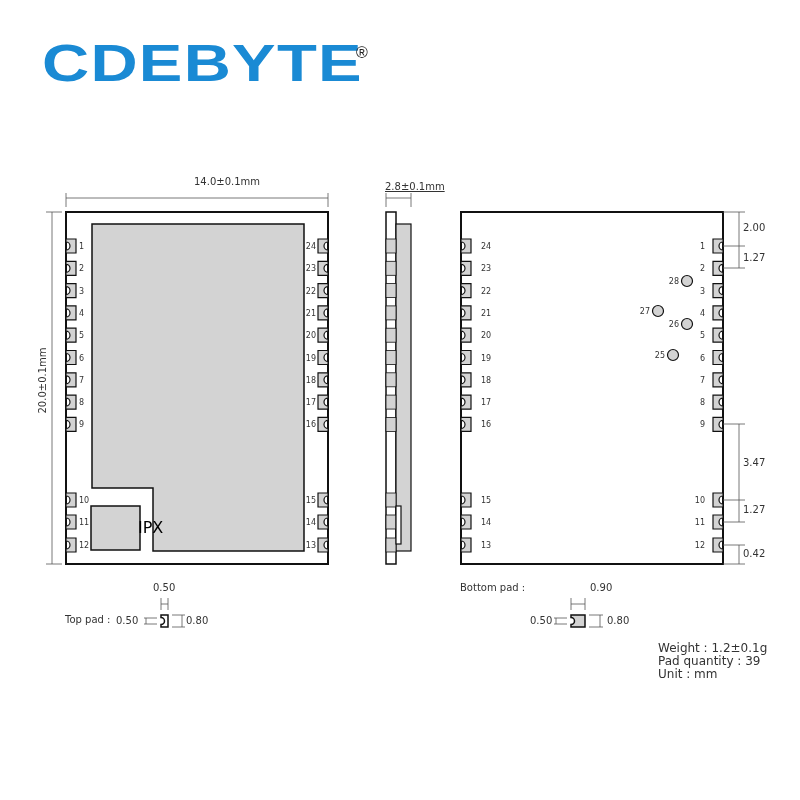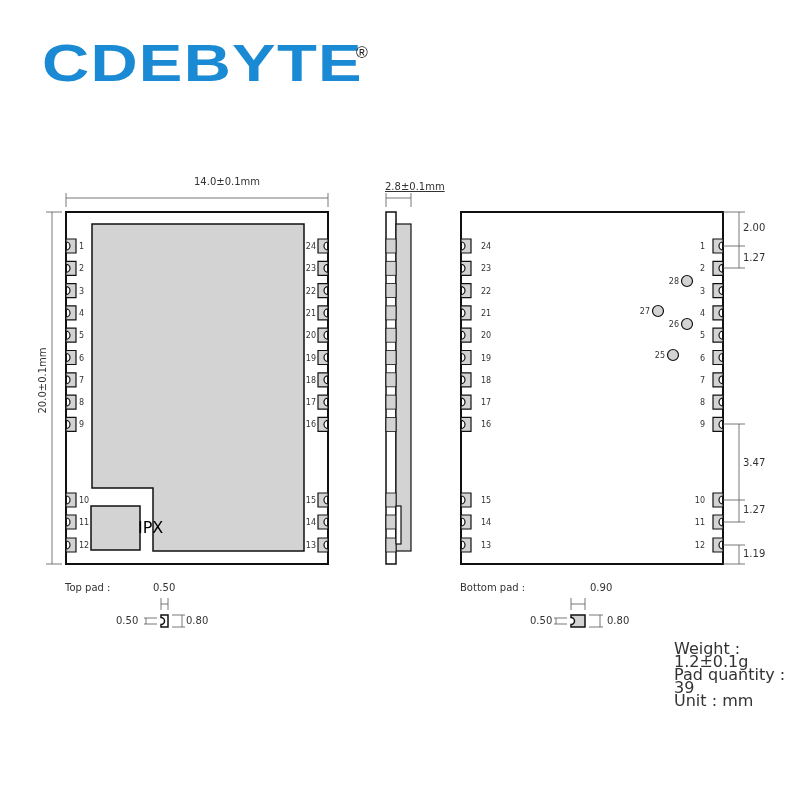--- a/index.html
+++ b/index.html
@@ -2,21 +2,21 @@
 <html><head>
 <meta charset="utf-8">
 <style>
   html, body { margin: 0; padding: 0; background: #ffffff; }
   body { width: 800px; height: 800px; position: relative; overflow: hidden; font-family: "DejaVu Sans", sans-serif; }
   .logo { position: absolute; left: 42px; top: 38px; font-family: "Liberation Sans", sans-serif; font-weight: bold; font-size: 51px; letter-spacing: 1px; color: #1a8ad4; line-height: 1; transform: scaleX(1.28); transform-origin: left top; }
   .reg { position: absolute; left: 356px; top: 44px; font-family: "Liberation Sans", sans-serif; font-size: 16px; color: #222; }
   svg { position: absolute; left: 0; top: 0; }
   svg text { font-family: "DejaVu Sans", sans-serif; fill: #333; }
   .lbl { position: absolute; font-family: "DejaVu Sans", sans-serif; font-size: 10px; color: #333; white-space: nowrap; }
-  .notes { position: absolute; left: 674px; top: 642px; font-family: "DejaVu Sans", sans-serif; font-size: 16px; color: #333; line-height: 13px; }
+  .notes { position: absolute; left: 658px; top: 642px; font-family: "DejaVu Sans", sans-serif; font-size: 12px; color: #333; line-height: 13px; }
 </style>
 </head>
 <body>
 
 <div class="logo">CDEBYTE</div>
 <div class="reg">®</div>
 
 <svg id="drawing" width="800" height="800" viewBox="0 0 800 800">
     <rect x="66" y="212" width="262" height="352" fill="#fff" stroke="#111" stroke-width="2"></rect>
     <path d="M92,224 L304,224 L304,551 L153,551 L153,488 L92,488 Z" fill="#d3d3d3" stroke="#111" stroke-width="1.5"></path>
@@ -186,23 +186,23 @@
 <div class="lbl" style="left:158px;top:176px;margin-left:36px;">14.0±0.1mm</div>
 <div class="lbl" style="left:2px;top:375px;transform:rotate(-90deg);transform-origin:center;width:80px;text-align:center;">20.0±0.1mm</div>
 <div class="lbl" style="left:102px;top:518px;font-size:16px;color:#000000;margin-left:36px;">IPX</div>
 
 <div class="lbl" style="left:385px;top:181px;text-decoration:underline;">2.8±0.1mm</div>
 
 <div class="lbl" style="left:743px;top:222px;text-align:right;">2.00</div>
 <div class="lbl" style="left:743px;top:252px;">1.27</div>
 <div class="lbl" style="left:743px;top:457px;">3.47</div>
 <div class="lbl" style="left:743px;top:504px;">1.27</div>
-<div class="lbl" style="left:743px;top:548px;">1.19</div>
-
-<div class="lbl" style="left:65px;top:582px;">Top pad :</div>
+<div class="lbl" style="left:743px;top:548px;">0.42</div>
+
+<div class="lbl" style="left:65px;top:614px;">Top pad :</div>
 <div class="lbl" style="left:153px;top:582px;">0.50</div>
 <div class="lbl" style="left:116px;top:615px;">0.50</div>
 <div class="lbl" style="left:186px;top:615px;">0.80</div>
 
 <div class="lbl" style="left:460px;top:582px;">Bottom pad :</div>
 <div class="lbl" style="left:590px;top:582px;">0.90</div>
 <div class="lbl" style="left:530px;top:615px;">0.50</div>
 <div class="lbl" style="left:607px;top:615px;">0.80</div>
 
 <div class="notes">

